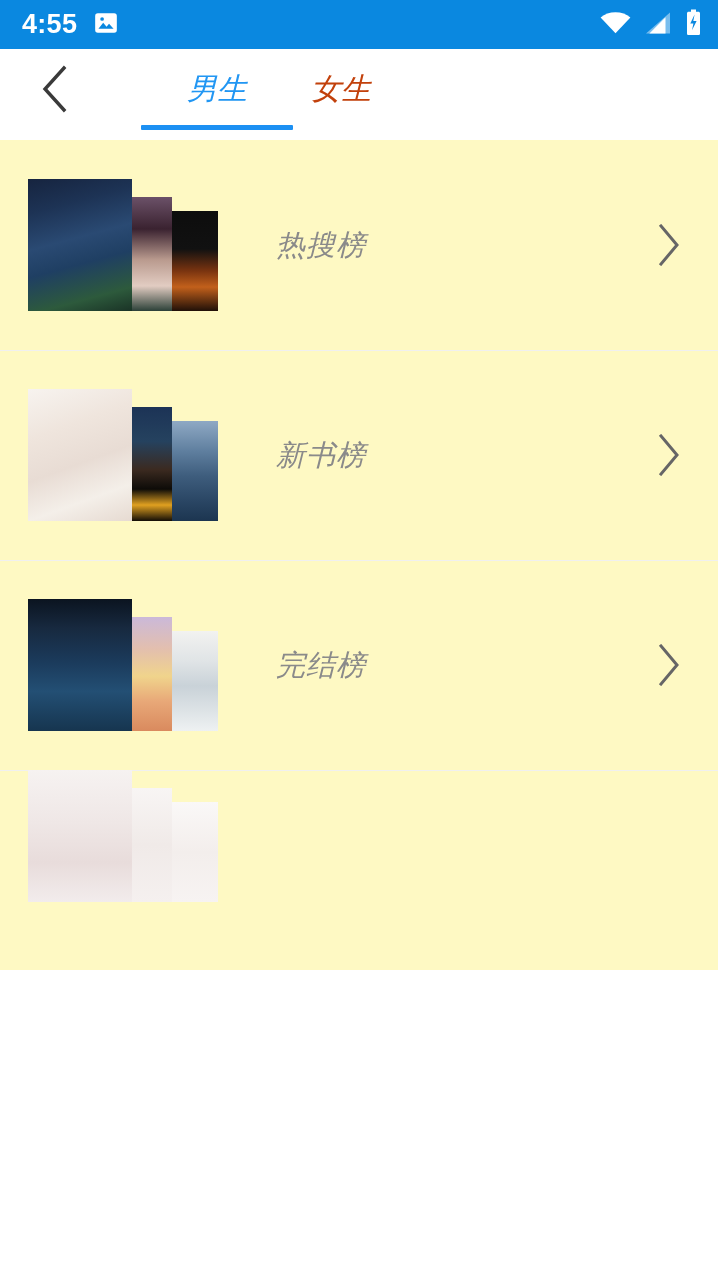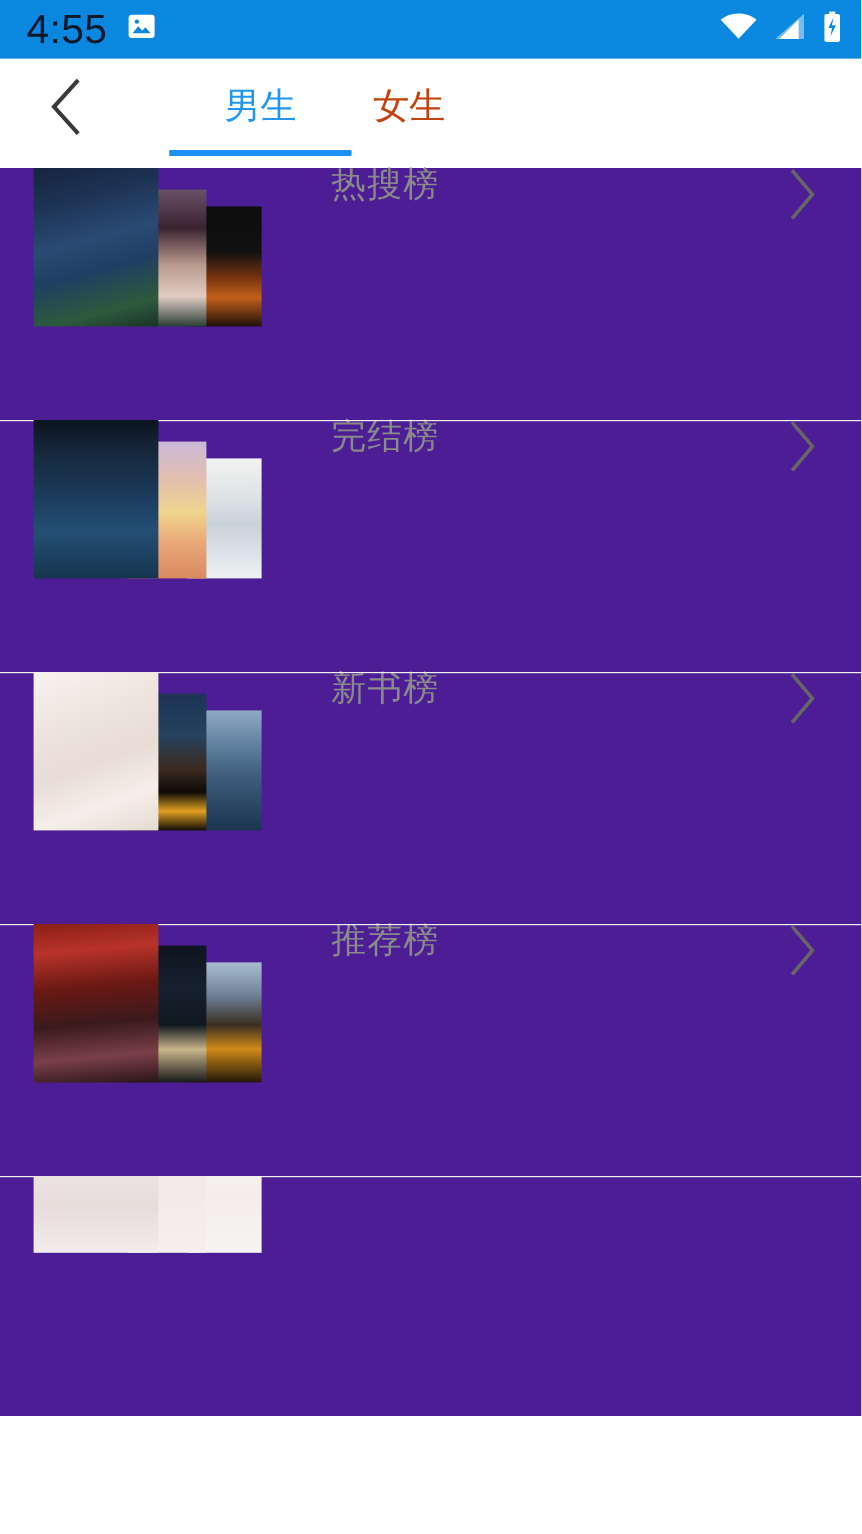--- a/index.html
+++ b/index.html
@@ -31,41 +31,42 @@
     align-items: center;
     padding: 0 16px 0 22px;
     box-sizing: border-box;
   }
   .status-left {
     display: flex;
     align-items: center;
     gap: 16px;
   }
   .status-clock {
-    color: #0f172a;
-    font-size: 34px;
-    font-weight: 400;
+    color: #ffffff;
+    font-size: 27px;
+    font-weight: 700;
     letter-spacing: 0.3px;
     line-height: 1;
   }
   .status-right {
     margin-left: auto;
     display: flex;
     align-items: center;
     gap: 13px;
   }
   .sb-icon { display: block; }
 
   
   .navbar {
     position: relative;
     height: 91px;
     background: #ffffff;
     display: flex;
     align-items: flex-start;
+    font-style: italic;
   }
   .back-btn {
     position: absolute;
     left: 24px;
     top: 14px;
     width: 62px;
     height: 56px;
     display: flex;
     align-items: center;
     justify-content: center;
@@ -103,23 +104,24 @@
 
   
   .list {
     position: relative;
     background: #ffffff;
   }
   .list-item {
     position: relative;
     height: 210px;
     display: flex;
-    align-items: flex-start;
-    background: #4c1d95;
+    align-items: center;
+    background: #fef9c3;
     cursor: pointer;
+    font-style: italic;
   }
   .list-item + .list-item::before {
     content: "";
     position: absolute;
     left: 0;
     right: 0;
     top: 0;
     height: 1px;
     background: #f0f0f0;
   }
@@ -243,59 +245,46 @@
       <div class="item-label">热搜榜</div>
       <div class="chevron-right">
         <svg width="24" height="42" viewBox="0 0 24 42">
           <path d="M5 2l16 19L5 40" stroke="#666666" stroke-width="3" fill="none" stroke-linecap="square"></path>
         </svg>
       </div>
     </div>
 
     <div class="list-item">
       <div class="thumb-stack">
+        <div class="cover c1" style="background-image: linear-gradient(160deg, rgb(247, 243, 239) 0%, rgb(239, 229, 221) 30%, rgb(232, 220, 212) 55%, rgb(244, 239, 233) 78%, rgb(230, 218, 209) 100%);"></div>
+        <div class="cover c2" style="background-image: linear-gradient(rgb(28, 51, 86) 0%, rgb(37, 66, 95) 30%, rgb(59, 42, 32) 55%, rgb(13, 11, 8) 72%, rgb(224, 160, 32) 86%, rgb(18, 13, 6) 100%);"></div>
+        <div class="cover c3" style="background-image: linear-gradient(rgb(143, 169, 196) 0%, rgb(95, 127, 159) 30%, rgb(62, 93, 125) 55%, rgb(42, 70, 100) 80%, rgb(28, 53, 80) 100%);"></div>
+      </div>
+      <div class="item-label">新书榜</div>
+      <div class="chevron-right">
+        <svg width="24" height="42" viewBox="0 0 24 42">
+          <path d="M5 2l16 19L5 40" stroke="#666666" stroke-width="3" fill="none" stroke-linecap="square"></path>
+        </svg>
+      </div>
+    </div>
+
+    <div class="list-item">
+      <div class="thumb-stack">
         <div class="cover c1" style="background-image: linear-gradient(rgb(11, 20, 32) 0%, rgb(23, 41, 63) 22%, rgb(27, 59, 92) 48%, rgb(35, 79, 116) 70%, rgb(22, 53, 79) 100%);"></div>
         <div class="cover c2" style="background-image: linear-gradient(rgb(203, 185, 217) 0%, rgb(227, 191, 174) 28%, rgb(240, 212, 140) 52%, rgb(232, 168, 120) 74%, rgb(217, 138, 94) 100%);"></div>
         <div class="cover c3" style="background-image: linear-gradient(rgb(242, 242, 240) 0%, rgb(224, 228, 230) 30%, rgb(201, 210, 216) 55%, rgb(221, 227, 230) 80%, rgb(238, 241, 242) 100%);"></div>
       </div>
       <div class="item-label">完结榜</div>
       <div class="chevron-right">
         <svg width="24" height="42" viewBox="0 0 24 42">
           <path d="M5 2l16 19L5 40" stroke="#666666" stroke-width="3" fill="none" stroke-linecap="square"></path>
         </svg>
       </div>
     </div>
 
-    <div class="list-item">
-      <div class="thumb-stack">
-        <div class="cover c1" style="background-image: linear-gradient(160deg, rgb(247, 243, 239) 0%, rgb(239, 229, 221) 30%, rgb(232, 220, 212) 55%, rgb(244, 239, 233) 78%, rgb(230, 218, 209) 100%);"></div>
-        <div class="cover c2" style="background-image: linear-gradient(rgb(28, 51, 86) 0%, rgb(37, 66, 95) 30%, rgb(59, 42, 32) 55%, rgb(13, 11, 8) 72%, rgb(224, 160, 32) 86%, rgb(18, 13, 6) 100%);"></div>
-        <div class="cover c3" style="background-image: linear-gradient(rgb(143, 169, 196) 0%, rgb(95, 127, 159) 30%, rgb(62, 93, 125) 55%, rgb(42, 70, 100) 80%, rgb(28, 53, 80) 100%);"></div>
-      </div>
-      <div class="item-label">新书榜</div>
-      <div class="chevron-right">
-        <svg width="24" height="42" viewBox="0 0 24 42">
-          <path d="M5 2l16 19L5 40" stroke="#666666" stroke-width="3" fill="none" stroke-linecap="square"></path>
-        </svg>
-      </div>
-    </div>
-
-    <div class="list-item">
-      <div class="thumb-stack">
-        <div class="cover c1" style="background-image: linear-gradient(175deg, rgb(139, 31, 22) 0%, rgb(184, 51, 42) 18%, rgb(106, 24, 19) 40%, rgb(58, 26, 28) 62%, rgb(122, 64, 72) 82%, rgb(42, 20, 24) 100%);"></div>
-        <div class="cover c2" style="background-image: linear-gradient(rgb(14, 21, 32) 0%, rgb(22, 32, 46) 32%, rgb(16, 24, 32) 58%, rgb(201, 180, 138) 76%, rgb(26, 26, 26) 100%);"></div>
-        <div class="cover c3" style="background-image: linear-gradient(rgb(169, 189, 209) 0%, rgb(109, 127, 149) 28%, rgb(58, 46, 34) 52%, rgb(208, 138, 24) 72%, rgb(36, 24, 8) 100%);"></div>
-      </div>
-      <div class="item-label">推荐榜</div>
-      <div class="chevron-right">
-        <svg width="24" height="42" viewBox="0 0 24 42">
-          <path d="M5 2l16 19L5 40" stroke="#666666" stroke-width="3" fill="none" stroke-linecap="square"></path>
-        </svg>
-      </div>
-    </div>
 
 
     <div class="list-item partial">
       <div class="thumb-stack">
         <div class="cover c1" style="background-image: linear-gradient(rgb(246, 242, 241) 0%, rgb(239, 231, 230) 40%, rgb(232, 220, 219) 70%, rgb(242, 236, 236) 100%);"></div>
         <div class="cover c2" style="background-image: linear-gradient(rgb(248, 245, 244) 0%, rgb(240, 234, 232) 50%, rgb(245, 240, 239) 100%);"></div>
         <div class="cover c3" style="background-image: linear-gradient(rgb(250, 248, 247) 0%, rgb(243, 238, 236) 50%, rgb(247, 243, 242) 100%);"></div>
       </div>
       <div class="item-label"></div>
     </div>

